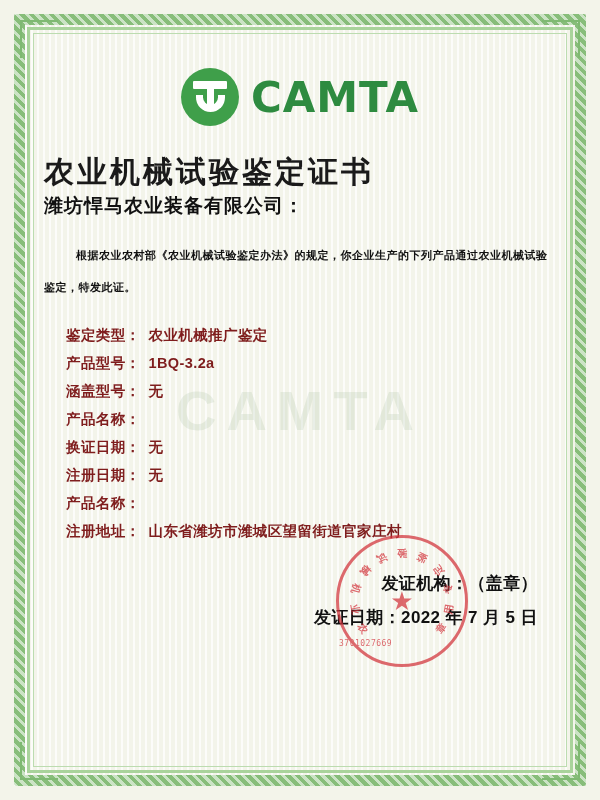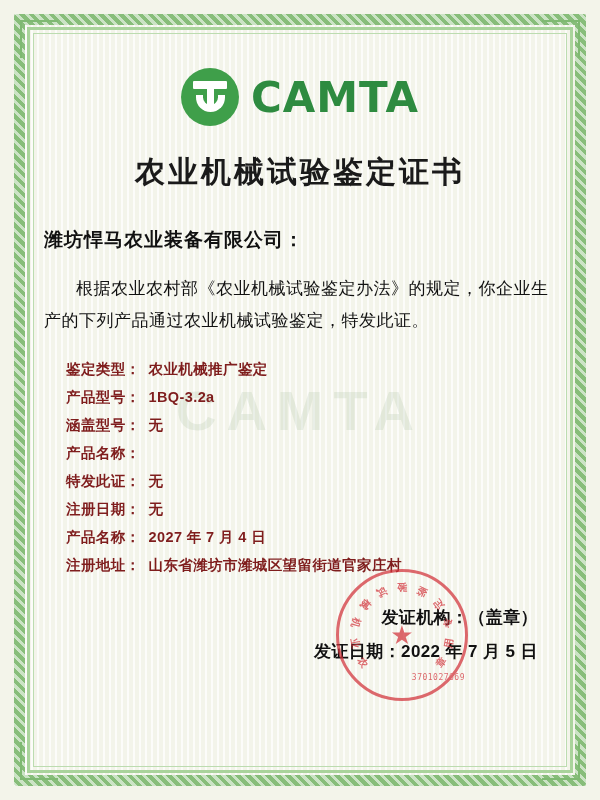--- a/index.html
+++ b/index.html
@@ -149,43 +149,42 @@
   }
   .logo-text {
     font-size: 42px;
     font-weight: bold;
     letter-spacing: 1px;
     color: #2e8b40;
     font-family: "DejaVu Sans", sans-serif;
   }
 
   .cert-title {
-    text-align: center;
+    text-align: left;
     font-size: 30px;
     font-weight: bold;
     letter-spacing: 3px;
     color: #1a1a1a;
     margin-top: 26px;
   }
 
   .recipient {
-    margin-top: 34px;
     font-size: 19px;
     font-weight: bold;
     color: #111111;
     letter-spacing: 1px;
   }
 
   .statement {
     margin-top: 20px;
-    font-size: 17px;
+    font-size: 11px;
     line-height: 32px;
     color: #111111;
     text-indent: 32px;
-    font-weight: normal;
+    font-weight: bold;
     letter-spacing: 0.5px;
     padding-right: 6px;
   }
 
   .fields {
     margin-top: 18px;
     padding-left: 22px;
   }
   .field-row {
     display: flex;
@@ -251,25 +250,24 @@
     font-size: 10px;
     font-weight: bold;
     transform-origin: 0 0;
     white-space: nowrap;
   }
   .seal .seal-code {
     position: absolute;
     left: 0;
     right: 0;
     bottom: 16px;
-    text-align: right;
+    text-align: left;
     font-size: 8px;
     font-family: "DejaVu Sans Mono", monospace;
     letter-spacing: 0.5px;
-    padding-left: 12px;
   }
 </style>
 </head>
 <body>
 
 <div class="certificate">
 
   <div class="border-outer"></div>
   <div class="border-mid"></div>
   <div class="border-inner"></div>
@@ -307,30 +305,29 @@
         <span class="field-value">1BQ-3.2a</span>
       </div>
       <div class="field-row">
         <span class="field-label">涵盖型号：</span>
         <span class="field-value">无</span>
       </div>
       <div class="field-row">
         <span class="field-label">产品名称：</span>
       </div>
       <div class="field-row">
-        <span class="field-label">特发此证：</span>
+        <span class="field-label">换证日期：</span>
         <span class="field-value">无</span>
       </div>
       <div class="field-row">
         <span class="field-label">注册日期：</span>
         <span class="field-value">无</span>
       </div>
       <div class="field-row">
         <span class="field-label">产品名称：</span>
-        <span class="field-value">2027 年 7 月 4 日</span>
       </div>
       <div class="field-row">
         <span class="field-label">注册地址：</span>
         <span class="field-value">山东省潍坊市潍城区望留街道官家庄村</span>
       </div>
     </div>
 
     <div class="signature-block">
       <div class="seal">
         <div class="ring-text">

